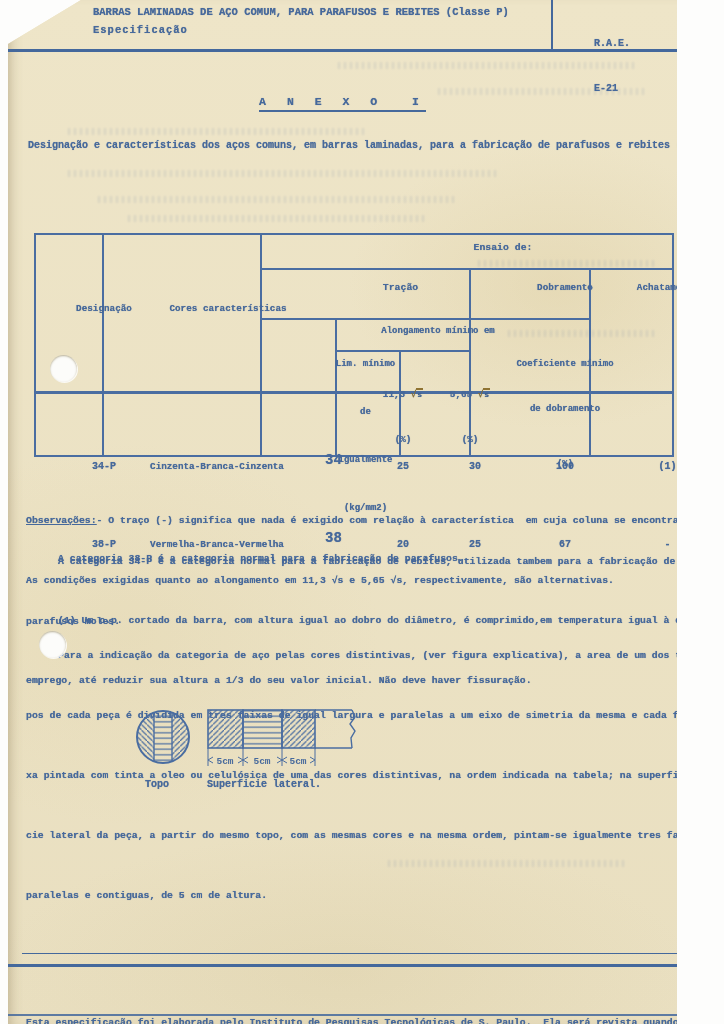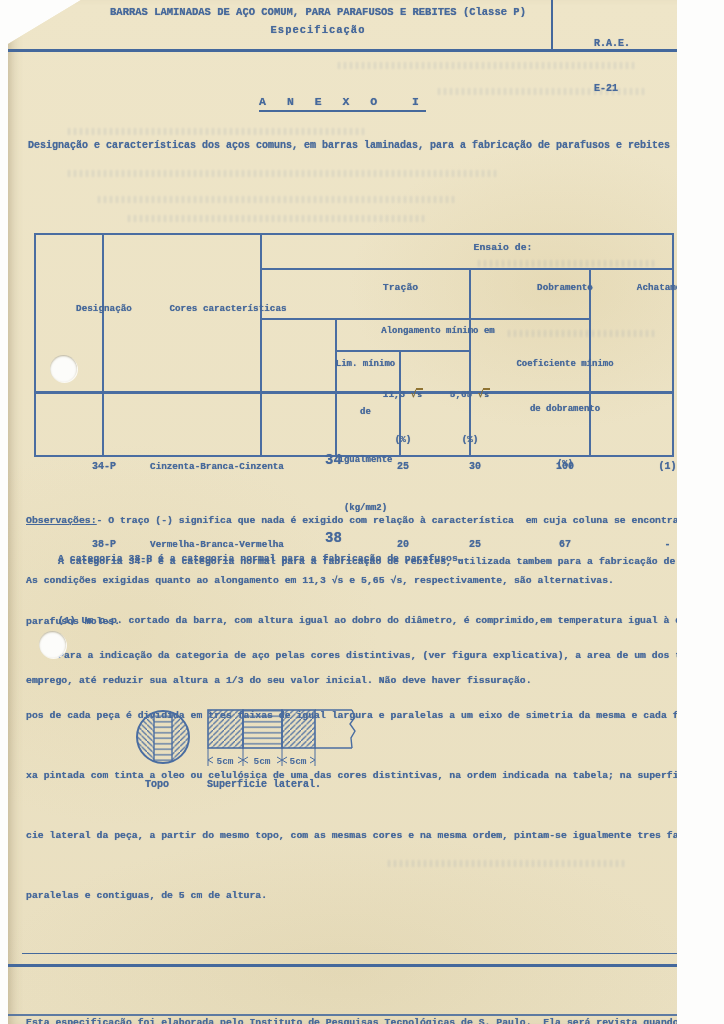--- a/index.html
+++ b/index.html
@@ -11,21 +11,21 @@
     background-image:
       radial-gradient(ellipse 320px 220px at 82% 28%, rgba(214,196,146,.30), transparent 65%),
       radial-gradient(ellipse 420px 320px at 18% 62%, rgba(219,204,158,.22), transparent 60%),
       radial-gradient(ellipse 500px 200px at 50% 95%, rgba(210,195,150,.25), transparent 70%),
       linear-gradient(#eee5c8,#e9dfc0);
     clip-path:polygon(73px 0, 100% 0, 100% 100%, 0 100%, 0 44px);
     box-shadow:inset 10px 0 14px -10px rgba(110,92,55,.45);
   }
   .t{position:absolute;font-family:"Liberation Mono",monospace;font-weight:bold;color:#46699c;
      text-shadow:0 0 .7px rgba(56,88,138,.75);white-space:pre;}
-  .ctr{text-align:center;}
+  .ctr{text-align:left;}
   .rule{position:absolute;background:#44689c;}
   
   .hdr-title{left:85px;top:6px;width:450px;font-size:10.5px;}
   .hdr-sub{left:85px;top:24px;width:450px;font-size:10.5px;letter-spacing:1px;}
   .hdr-div{left:543px;top:0;width:2px;height:50px;}
   .hdr-code{left:586px;top:6px;font-size:10px;line-height:15px;}
   .hdr-rule{left:0;top:49px;width:669px;height:3px;}
   
   .anexo{left:0;top:95px;width:669px;font-size:11.5px;letter-spacing:7px;text-align:center;}
   .anexo span{border-bottom:2px solid #46699c;padding-bottom:2px;}

